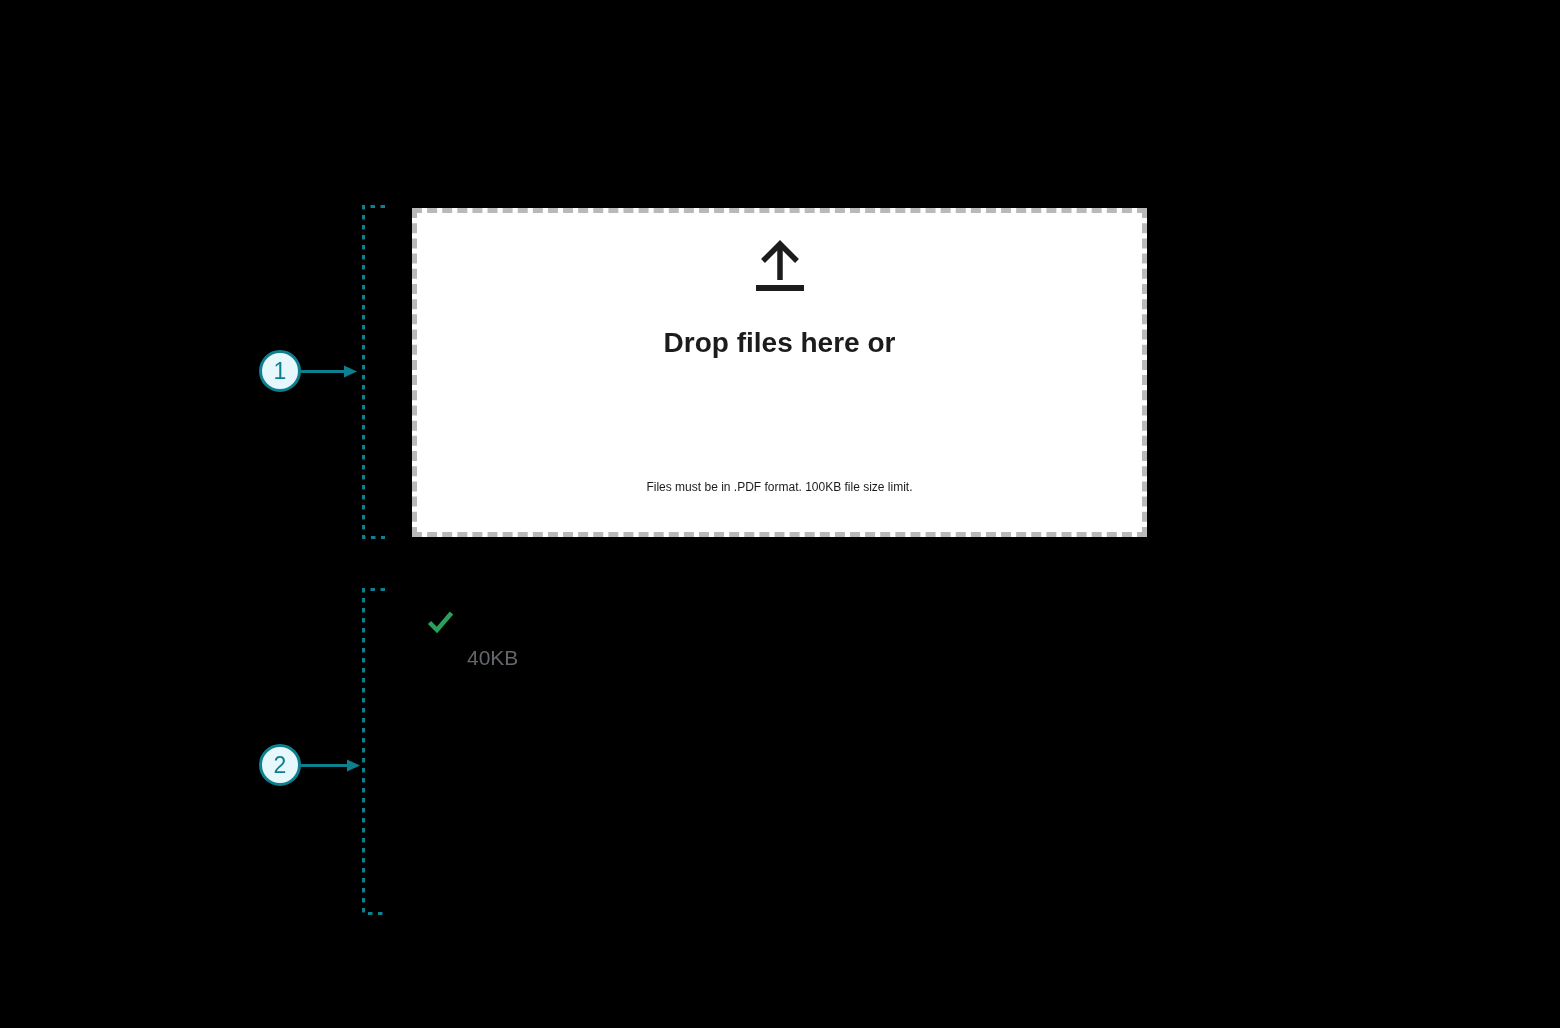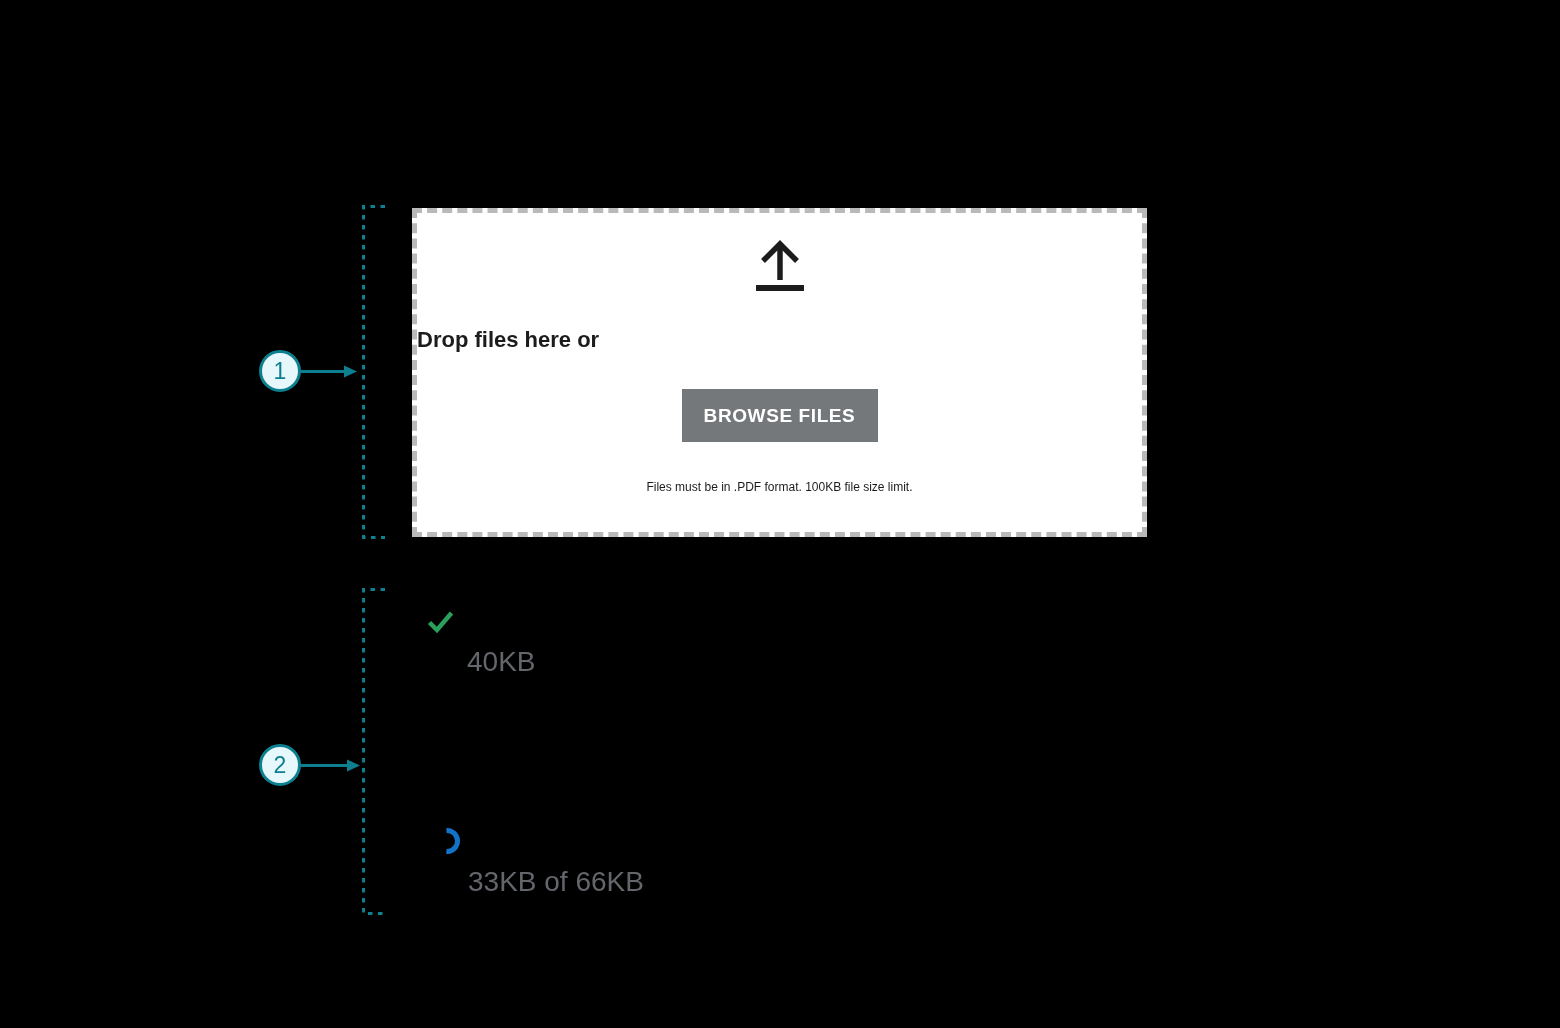--- a/index.html
+++ b/index.html
@@ -9,22 +9,22 @@
   }
   
   .dropzone{
     position:absolute;left:412px;top:208px;width:735px;height:329px;
     background:var(--dropzone_bg,#fff);
     border:5px dashed var(--border_gray,#b9b9b9);
     box-sizing:border-box;
   }
   .upload-icon{position:absolute;left:50%;top:26px;transform:translateX(-50%);}
   .dropzone-title{
-    position:absolute;left:0;top:114px;width:100%;
-    font-size:22px;font-weight:700;color:var(--dark_text,#1a1a1a);
+    position:absolute;left:0;top:114px;width:100%;text-align:center;
+    font-size:28px;font-weight:700;color:var(--dark_text,#1a1a1a);
   }
   .browse-btn{
     position:absolute;left:50%;top:176px;transform:translateX(-50%);
     width:196px;height:53px;border:none;cursor:pointer;
     background:var(--button_gray,#75787b);color:#fff;
     font-family:inherit;font-size:19px;font-weight:600;letter-spacing:.6px;
     display:flex;align-items:center;justify-content:center;
   }
   .dropzone-helper{
     position:absolute;left:0;top:267px;width:100%;text-align:center;
@@ -37,38 +37,37 @@
     border:3.5px solid var(--teal,#0d7f8e);background:var(--teal_fill,#e7f8fc);
     display:flex;align-items:center;justify-content:center;
     color:var(--teal,#0d7f8e);font-size:23px;font-weight:400;
   }
   .callout-arrow{position:absolute;}
   
   .file-item{position:absolute;width:220px;height:64px;}
   .file-item .status-icon{position:absolute;left:0;top:0;}
   .file-item .size-label{
     position:absolute;left:40px;top:36px;white-space:nowrap;
-    font-size:28px;color:var(--gray_text,#63666a);
+    font-size:21px;color:var(--gray_text,#63666a);
   }
   .file-item.uploading .status-icon{left:6px;}
   .file-item.uploading .size-label{left:41px;top:39px;}
 </style>
 </head>
 <body>
 
 <div id="canvas">
 
   <div class="dropzone">
     <svg class="upload-icon" width="50" height="52" viewBox="0 0 50 52" aria-hidden="true">
       <path d="M25 6 L25 41" stroke="#1c1c1c" stroke-width="5.5" fill="none"></path>
       <path d="M8 22 L25 5 L42 22" stroke="#1c1c1c" stroke-width="5.5" fill="none"></path>
       <path d="M1 49 L49 49" stroke="#1c1c1c" stroke-width="6" fill="none"></path>
     </svg>
     <div class="dropzone-title">Drop files here or</div>
-    <button class="browse-btn">BROWSE FILES</button>
     <div class="dropzone-helper">Files must be in .PDF format. 100KB file size limit.</div>
   </div>
 
   <svg class="bracket" style="left:362px;top:205px;" width="24" height="334" aria-hidden="true">
     <path d="M23 1.5 L1.5 1.5 L1.5 332.5 L23 332.5" stroke="#0d7f8e" stroke-width="3" fill="none" stroke-dasharray="4.5 5.5"></path>
   </svg>
   <div class="callout-badge" style="left:259px;top:350px;">
     <span>1</span>
   </div>
   <svg class="callout-arrow" style="left:299px;top:364px;" width="59" height="15" aria-hidden="true">
@@ -88,20 +87,14 @@
   </svg>
 
   <div class="file-item" style="left:427px;top:610px;">
     <svg class="status-icon" width="27" height="24" viewBox="0 0 27 24" aria-hidden="true">
       <polyline points="2.5,12.5 10,20 24.5,3" fill="none" stroke="#2aa05c" stroke-width="4.5"></polyline>
     </svg>
     <div class="size-label">40KB</div>
   </div>
 
 
-  <div class="file-item uploading" style="left:427px;top:827px;">
-    <svg class="status-icon" width="28" height="28" viewBox="0 0 28 28" aria-hidden="true">
-      <circle cx="14" cy="14" r="10.5" fill="none" stroke="#1274c8" stroke-width="5" stroke-dasharray="34 66" transform="rotate(-93 14 14)"></circle>
-    </svg>
-    <div class="size-label">33KB of 66KB</div>
-  </div>
 
 </div>
 
 </body></html>

